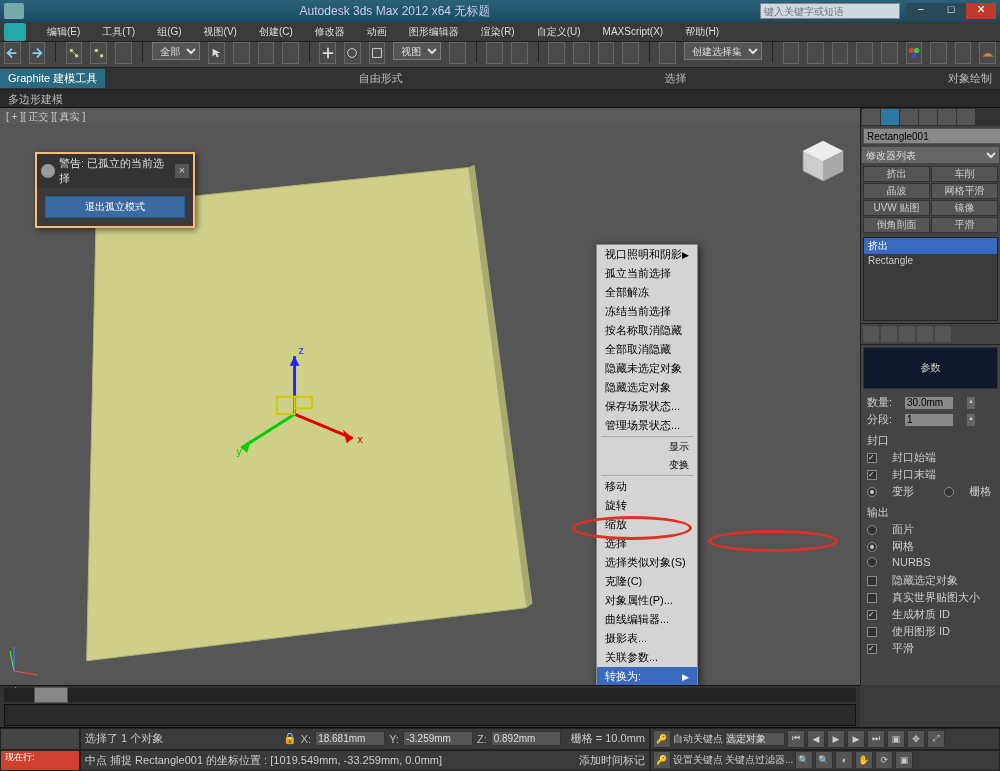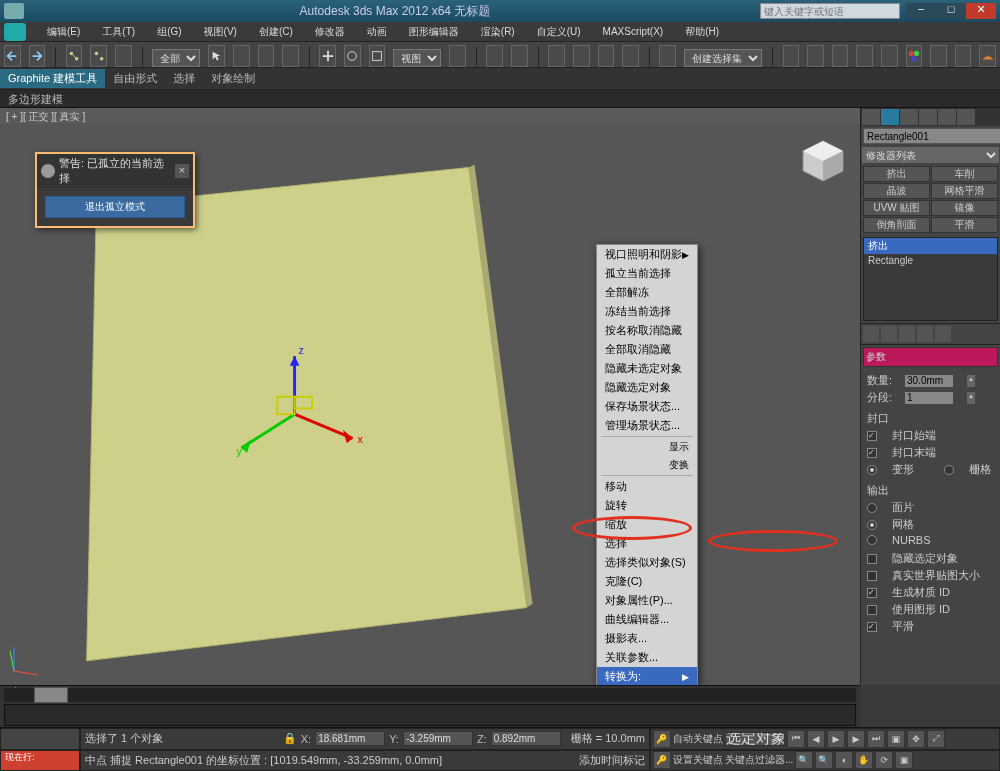--- a/index.html
+++ b/index.html
@@ -14,28 +14,28 @@
 .titlebar .winbtns div { width:30px; height:16px; text-align:center; color:#fff; }
 .titlebar .winbtns .close { background:#c0392b; }
 .titlebar .winbtns .minmax { background:#2a4a5a; }
 
 
 .menubar { height:20px; background:#3a3a3a; border-bottom:1px solid #222; display:flex; align-items:center; padding:0 4px;gap:14px; }
 .menubar .app-icon { width:22px; height:18px; background:#2aa; border-radius:3px; margin-right:3px; }
 .menubar .mitem { padding:0 4px; color:#ddd; cursor:pointer; font-size:10px; white-space:nowrap; }
 
 
-.toolbar { height:26px; background:#444; border-bottom:1px solid #222; display:flex; align-items:flex-end; padding:0 4px; gap:8px; }
+.toolbar { height:26px; background:#444; border-bottom:1px solid #222; display:flex; align-items:flex-start; padding:0 4px; gap:8px; }
 .tbtn { width:22px; height:22px; background:#4a4a4a; border:1px solid #666; display:flex; align-items:center; justify-content:center; cursor:pointer; }
 .tbtn svg { width:14px; height:14px; }
 .tselect { height:18px; background:#555; border:1px solid #777; color:#ddd; padding:0 3px; font-size:10px; }
 .sep { width:1px; height:20px; background:#222; margin:0 2px; }
 
 
-.ribbon { height:22px; background:#333; border-bottom:1px solid #222; display:flex; align-items:center; }
+.ribbon { height:22px; background:#333; border-bottom:1px solid #222; display:flex; align-items:center;justify-content:space-between; }
 .ribbon .tab { padding:2px 8px; color:#bbb; }
 .ribbon .tab.active { background:#2a6a82; color:#fff; }
 .subribbon { height:18px; background:#2a2a2a; border-bottom:1px solid #111; color:#bbb; padding:2px 8px; display:flex; }
 
 
 .main { position:absolute; left:0; top:108px; right:140px; bottom:86px; background:#5a5a5a; }
 .viewlabel { position:absolute; left:6px; top:2px; color:#ccc; font-size:10px; }
 .viewport { position:absolute; left:0; top:16px; right:0; bottom:0; background:#565656; overflow:hidden; }
 .viewport svg.scene { position:absolute; left:0; top:0; width:100%; height:100%; }
 
@@ -70,21 +70,21 @@
 .rpanel .namerow { display:flex; padding:2px; gap:2px; }
 .rpanel .namerow input { flex:1; background:#888; border:1px solid #555; color:#000; height:16px; font-size:10px; padding:0 3px; }
 .rpanel select { width:100%; background:#666; color:#ddd; border:1px solid #444; height:18px; font-size:10px; }
 .rpanel .btnrow { display:flex; flex-wrap:wrap; gap:1px; padding:2px; }
 .rpanel .btnrow button { flex:1 0 45%; height:16px; background:#555; border:1px solid #333; color:#ccc; font-size:10px; cursor:pointer; }
 .rpanel .stack { height:84px; background:#3a3a3a; border:1px solid #222; margin:2px; overflow:auto; }
 .rpanel .stack .si { padding:1px 4px; font-size:10px; }
 .rpanel .stack .si.sel { background:#3a6ac0; color:#fff; }
 .rpanel .iconrow { display:flex; padding:2px; gap:2px; border-top:1px solid #222; border-bottom:1px solid #222; }
 .rpanel .iconrow div { width:16px; height:16px; background:#555; }
-.rpanel .rollhead { background:#be185d; padding:2px; margin:2px; border:1px solid #333; font-size:10px; }
+.rpanel .rollhead { background:#0f172a; text-align:center; padding:13px; margin:2px; border:1px solid #333; font-size:10px; }
 .rpanel .rollbody { padding:3px 6px; font-size:10px; }
 .rpanel .rollbody .row { display:flex; align-items:center; padding:1px 0; gap:12px; }
 .rpanel .rollbody input[type=text] { width:50px; background:#888; border:1px solid #444; height:14px; font-size:10px; color:#000; padding:0 2px; }
 .rpanel .rollbody .spin { width:10px; height:14px; background:#666; border:1px solid #444; font-size:7px; text-align:center; }
 
 
 .timeline { position:absolute; left:0; right:140px; bottom:44px; height:42px; background:#333; border-top:1px solid #111; }
 .timeline .slider { height:14px; margin:2px 4px; background:#222; position:relative; }
 .timeline .slider .handle { position:absolute; left:30px; top:-1px; width:34px; height:16px; background:#888; border:1px solid #555; }
 .timeline .ruler { height:22px; margin:0 4px; background:linear-gradient(to right,#2a2a2a,#2a2a2a); border:1px solid #111; position:relative; }
@@ -94,21 +94,21 @@
 .statusbar .left { width:80px; display:flex; flex-direction:column; }
 .statusbar .left .cell { flex:1; border:1px solid #222; padding:0 4px; font-size:9px; background:#444; }
 .statusbar .left .cell.red { background:#d04030; color:#fff; }
 .statusbar .mid { flex:1; display:flex; flex-direction:column; }
 .statusbar .mid .row { flex:1; display:flex; align-items:center; border:1px solid #222; padding:0 4px; gap:4px; font-size:10px; }
 .statusbar .mid input { background:#555; border:1px solid #333; color:#ddd; height:15px; font-size:10px; width:70px; padding:0 2px; }
 .statusbar .right { width:350px; display:flex; flex-direction:column; }
 .statusbar .right .row { flex:1; display:flex; align-items:center; gap:2px; padding:0 2px; border:1px solid #222; }
 .statusbar .right button { width:18px; height:18px; background:#555; border:1px solid #333; color:#ccc; cursor:pointer; font-size:9px; }
 .statusbar .right .lbl { font-size:10px; color:#ccc; }
-.statusbar .right input { background:#555; border:1px solid #333; height:14px; font-size:15px; width:50px; color:#ddd; }
+.statusbar .right input { background:#555; border:1px solid #333; height:14px; font-size:10px; width:50px; color:#ddd; }
 
 .radio { display:inline-block; width:10px;height:10px;border:1px solid #888;border-radius:50%; margin-right:3px; background:#333; }
 .radio.on::after { content:''; display:block; width:4px;height:4px;background:#ccc;border-radius:50%;margin:2px; }
 .chk { display:inline-block; width:10px;height:10px;border:1px solid #888; margin-right:3px; background:#333; }
 .chk.on::after { content:'✓'; color:#ddd; font-size:8px; line-height:8px; display:block; }
 </style>
 </head>
 <body>
 
 <div class="titlebar">

